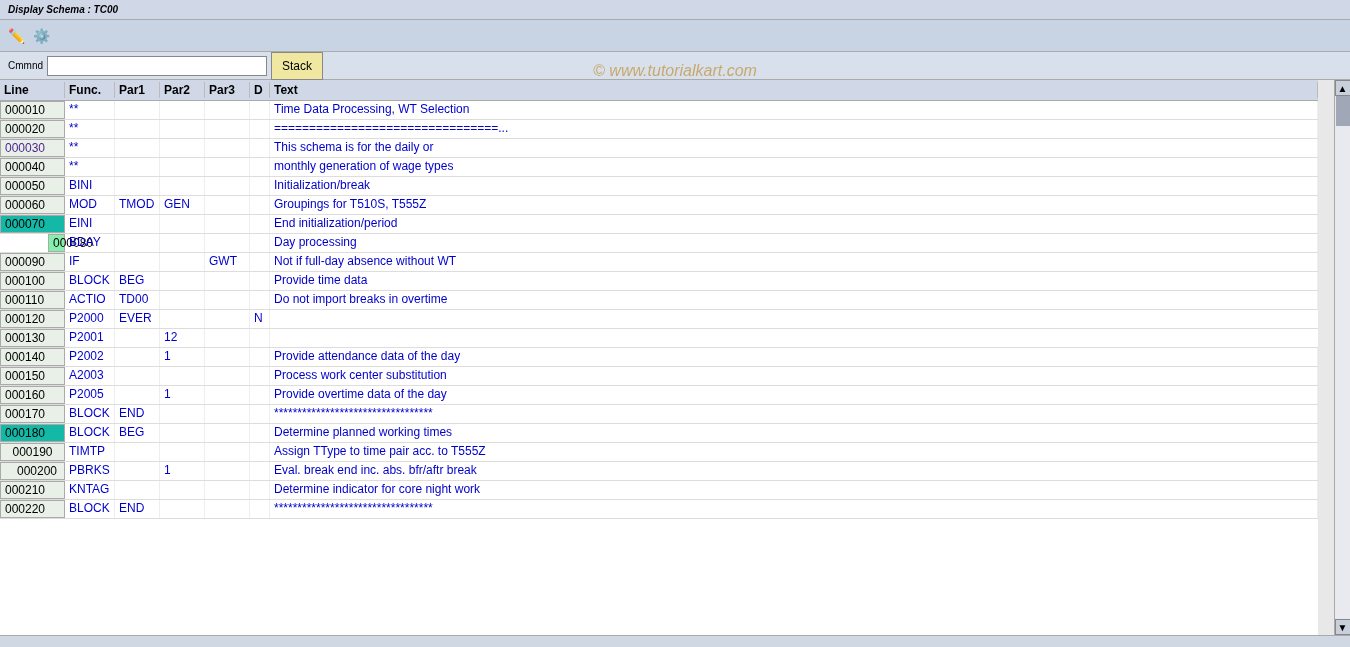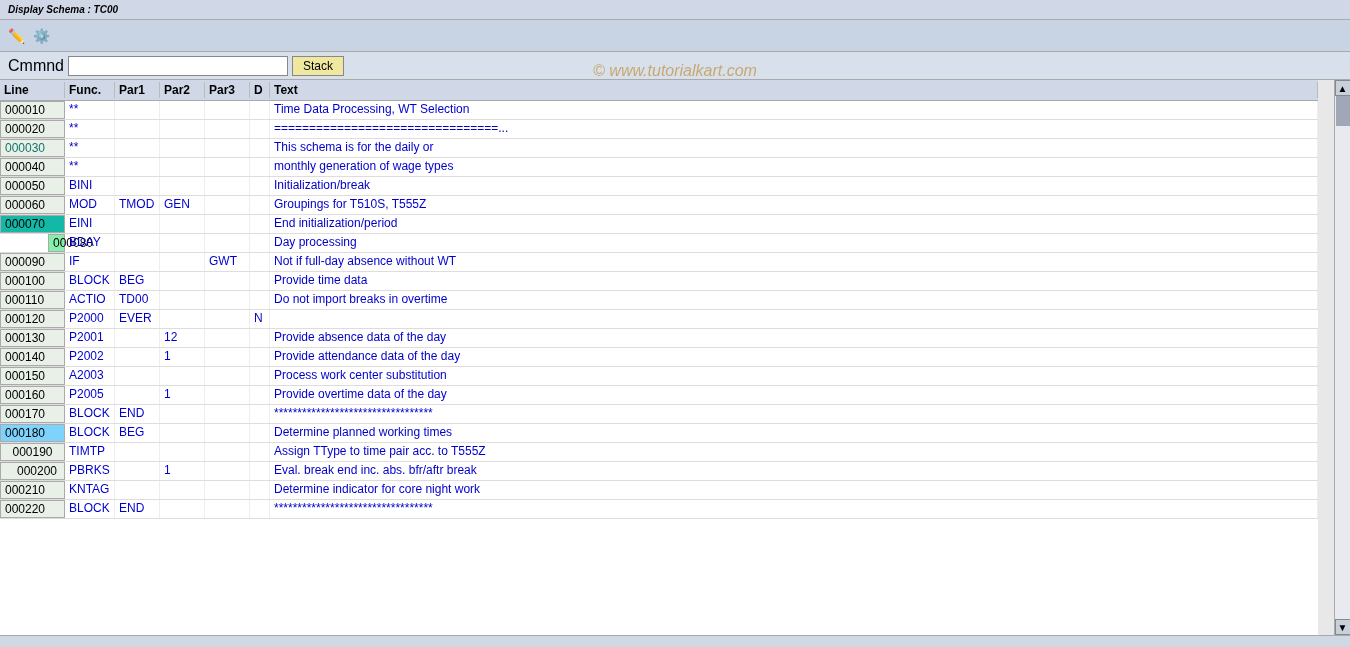--- a/index.html
+++ b/index.html
@@ -43,38 +43,38 @@
     .command-bar {
       background: #d8e0ec;
       padding: 4px 8px;
       display: flex;
       align-items: center;
       gap: 4px;
       border-bottom: 1px solid #aaa;
       height: 28px;
     }
     .command-label {
-      font-size: 16px;
+      font-size: 10px;
       color: #000;
     }
     .command-input {
       border: 1px solid #888;
       background: #fff;
       height: 20px;
       width: 220px;
       font-size: 12px;
       padding: 0 2px;
     }
     .stack-btn {
       background: #f0e8a0;
       border: 1px solid #888;
       padding: 1px 10px;
       font-size: 12px;
       cursor: pointer;
-      height: 20px;
+      height: 28px;
     }
     .main-container {
       display: flex;
       height: calc(647px - 32px - 32px - 28px);
       position: relative;
       gap: 16px;
     }
     .scroll-container {
       flex: 1;
       overflow-y: auto;
@@ -197,21 +197,21 @@
         <div class="grid-row">
           <div class="grid-cell" style="background: rgb(232, 240, 232); border: 1px solid rgb(170, 170, 170); color: rgb(0, 0, 0);">000020</div>
           <div class="grid-cell">**</div>
           <div class="grid-cell"></div>
           <div class="grid-cell"></div>
           <div class="grid-cell"></div>
           <div class="grid-cell"></div>
           <div class="grid-cell">================================...</div>
         </div>
         <div class="grid-row">
-          <div class="grid-cell" style="background: rgb(232, 240, 232); border: 1px solid rgb(170, 170, 170); color: #0f766e;">000030</div>
+          <div class="grid-cell" style="background: rgb(232, 240, 232); border: 1px solid rgb(170, 170, 170); color: #4c1d95;">000030</div>
           <div class="grid-cell">**</div>
           <div class="grid-cell"></div>
           <div class="grid-cell"></div>
           <div class="grid-cell"></div>
           <div class="grid-cell"></div>
           <div class="grid-cell">This schema is for the daily or</div>
         </div>
         <div class="grid-row">
           <div class="grid-cell" style="background: rgb(232, 240, 232); border: 1px solid rgb(170, 170, 170); color: rgb(0, 0, 0);">000040</div>
           <div class="grid-cell">**</div>
@@ -292,21 +292,20 @@
           <div class="grid-cell"></div>
           <div class="grid-cell">N</div>
         </div>
         <div class="grid-row">
           <div class="grid-cell" style="background: rgb(232, 240, 232); border: 1px solid rgb(170, 170, 170); color: rgb(0, 0, 0);">000130</div>
           <div class="grid-cell">P2001</div>
           <div class="grid-cell"></div>
           <div class="grid-cell">12</div>
           <div class="grid-cell"></div>
           <div class="grid-cell"></div>
-          <div class="grid-cell">Provide absence data of the day</div>
         </div>
         <div class="grid-row">
           <div class="grid-cell" style="background: rgb(232, 240, 232); border: 1px solid rgb(170, 170, 170); color: rgb(0, 0, 0);">000140</div>
           <div class="grid-cell">P2002</div>
           <div class="grid-cell"></div>
           <div class="grid-cell">1</div>
           <div class="grid-cell"></div>
           <div class="grid-cell"></div>
           <div class="grid-cell">Provide attendance data of the day</div>
         </div>
@@ -331,21 +330,21 @@
         <div class="grid-row">
           <div class="grid-cell" style="background: rgb(232, 240, 232); border: 1px solid rgb(170, 170, 170); color: rgb(0, 0, 0);">000170</div>
           <div class="grid-cell">BLOCK</div>
           <div class="grid-cell">END</div>
           <div class="grid-cell"></div>
           <div class="grid-cell"></div>
           <div class="grid-cell"></div>
           <div class="grid-cell">**********************************</div>
         </div>
         <div class="grid-row">
-          <div class="grid-cell" style="background: #7dd3fc; border: 1px solid rgb(170, 170, 170); color: rgb(0, 0, 0);">000180</div>
+          <div class="grid-cell" style="background: #14b8a6; border: 1px solid rgb(170, 170, 170); color: rgb(0, 0, 0);">000180</div>
           <div class="grid-cell">BLOCK</div>
           <div class="grid-cell">BEG</div>
           <div class="grid-cell"></div>
           <div class="grid-cell"></div>
           <div class="grid-cell"></div>
           <div class="grid-cell">Determine planned working times</div>
         </div>
         <div class="grid-row">
           <div class="grid-cell" style="background: rgb(232, 240, 232); border: 1px solid rgb(170, 170, 170); color: rgb(0, 0, 0); text-align: center;">000190</div>
           <div class="grid-cell">TIMTP</div>

